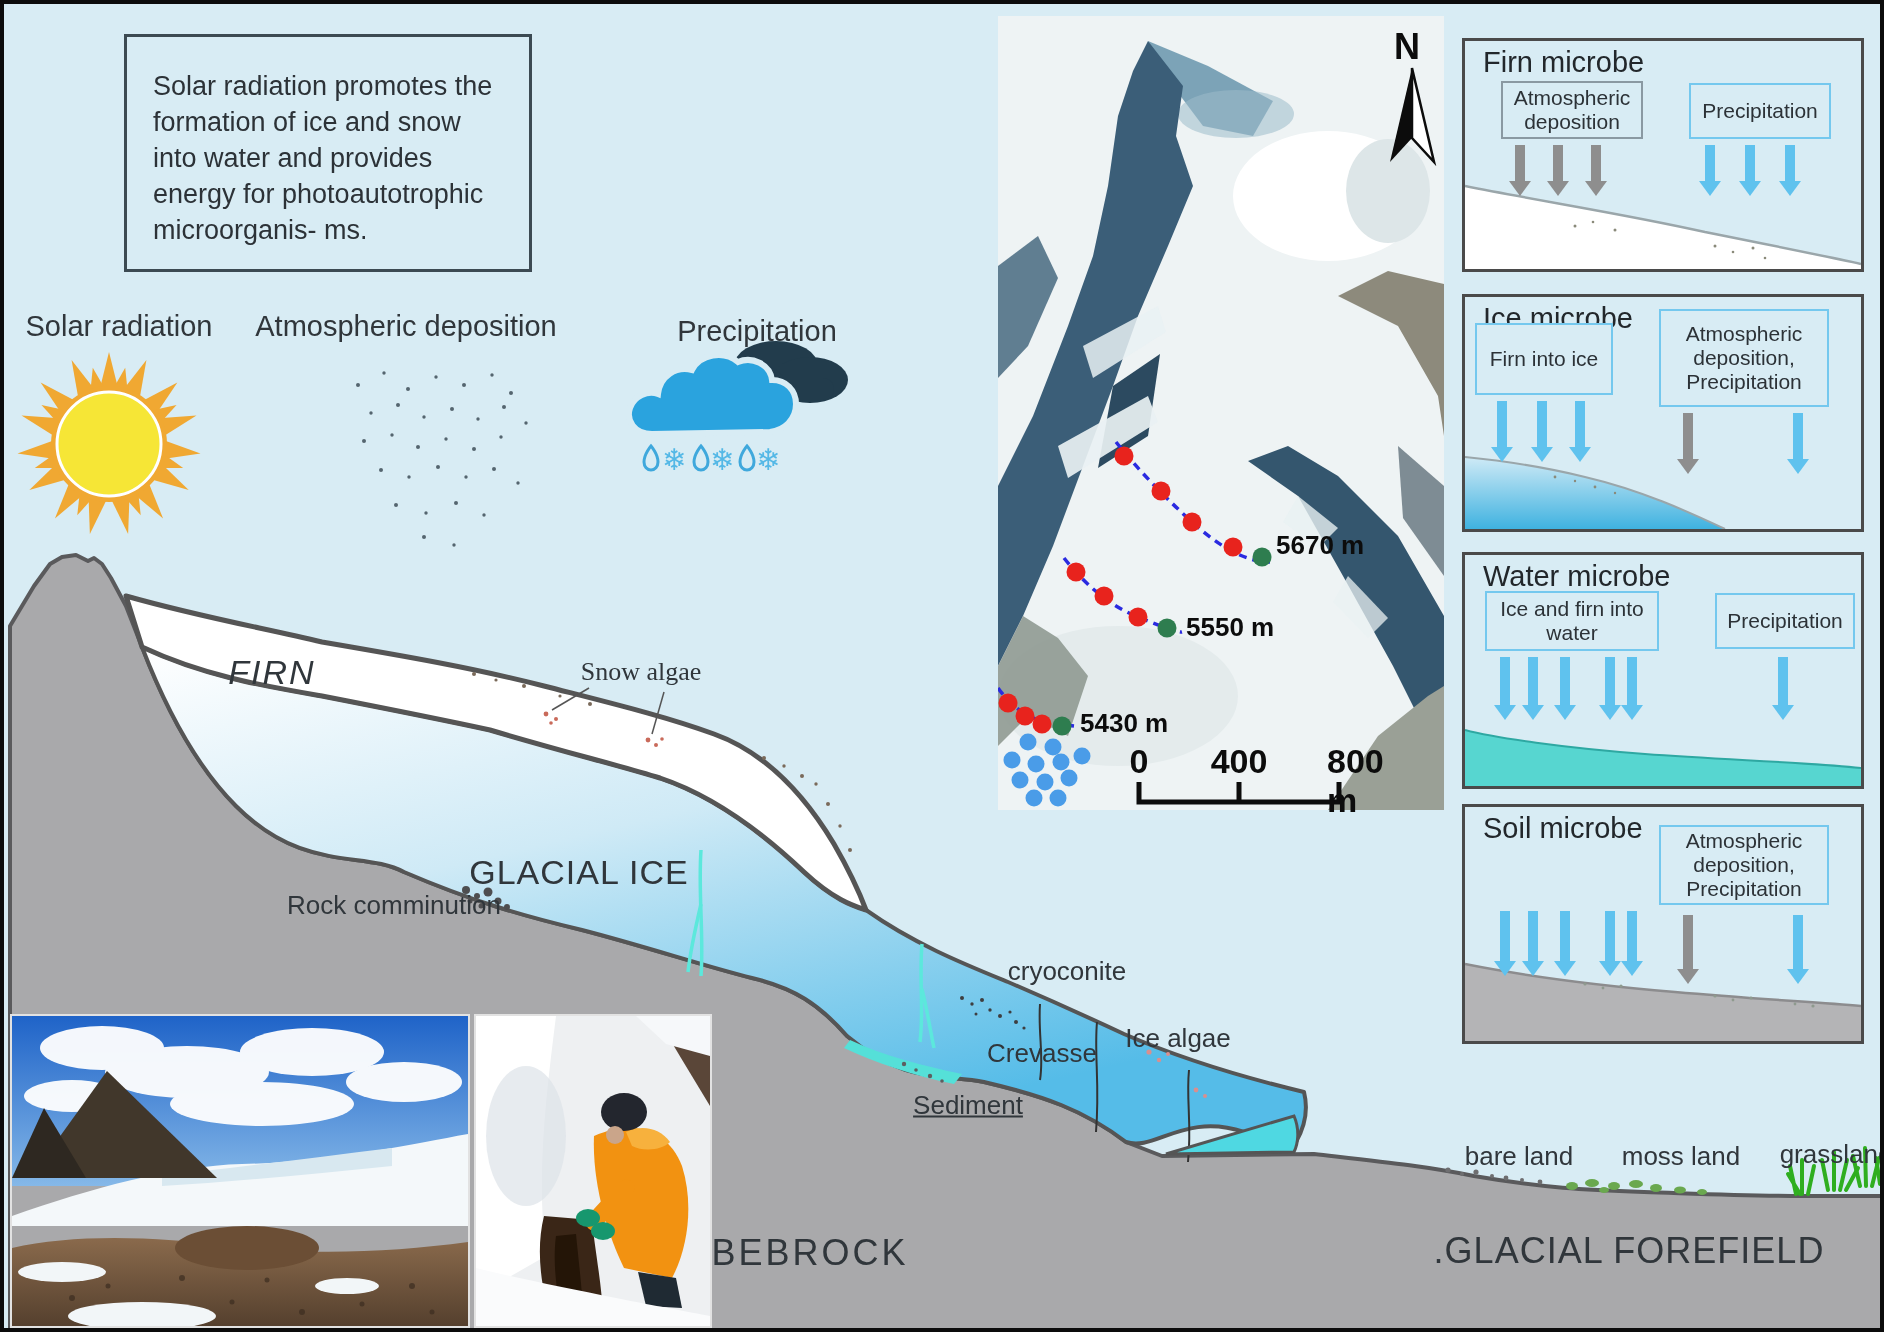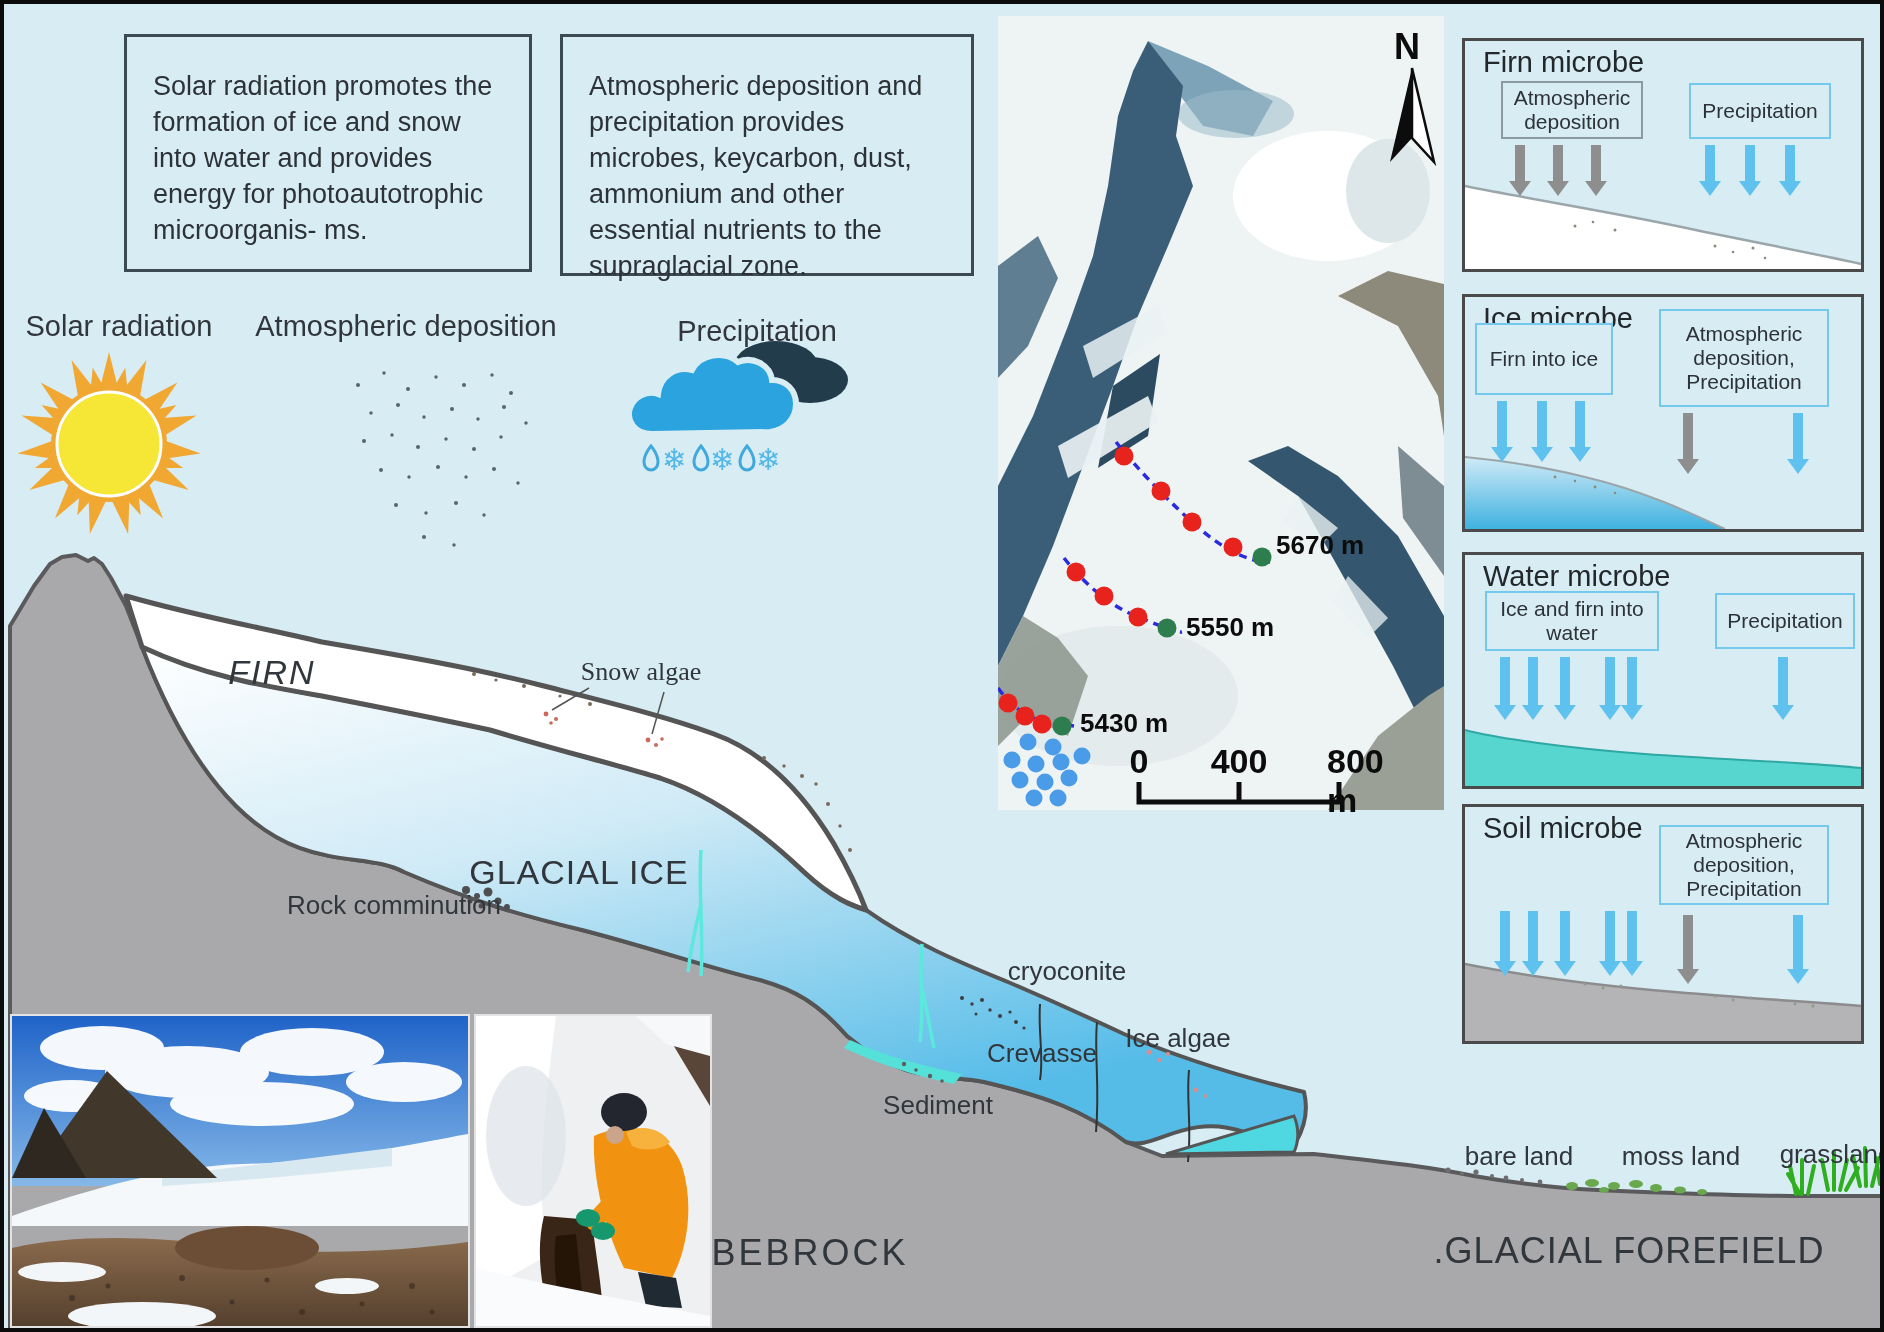--- a/index.html
+++ b/index.html
@@ -181,23 +181,20 @@
     <g stroke="#2fae1f" stroke-width="4" stroke-linecap="round">
       <path d="M 1792,1190 l -6,-28 M 1798,1190 l 0,-34 M 1804,1190 l 6,-28 M 1796,1190 l -12,-20"></path>
       <path d="M 1824,1186 l -6,-30 M 1830,1186 l 0,-38 M 1836,1186 l 7,-30 M 1842,1186 l 12,-22"></path>
       <path d="M 1856,1182 l -7,-30 M 1862,1182 l -1,-38 M 1868,1182 l 7,-28"></path>
       <path d="M 1876,1180 l -4,-26 M 1882,1180 l 0,-34"></path>
     </g>
   </svg>
 
   <div class="infobox" style="left:120px; top:30px; width:408px; height:238px;">
     <span>Solar radiation promotes the formation of ice and snow into water and provides energy for photoautotrophic microorganis- ms.</span>
-  </div>
-  <div class="infobox" style="left:556px; top:30px; width:414px; height:242px;">
-    <span>Atmospheric deposition and precipitation provides microbes, keycarbon, dust, ammonium and other essential nutrients  to the supraglacial zone.</span>
   </div>
 
   <div class="lbl f29" style="left:115px; top:322px;">Solar radiation</div>
   <div class="lbl f29" style="left:402px; top:322px;">Atmospheric deposition</div>
   <div class="lbl f29" style="left:753px; top:327px;">Precipitation</div>
 
   <svg class="abs" style="left:5px; top:340px" width="200" height="200" viewBox="-100 -100 200 200">
     <g fill="#f0a832">
       <g id="ray">
           <polygon points="0,-92 -10,-52 10,-52"></polygon>
@@ -387,21 +384,21 @@
     <div class="scale-num" style="left:368px; top:726px;">800 m</div>
   </div>
 
   <div class="lbl f34" style="left:268px; top:668px; letter-spacing:2px;font-style:italic;">FIRN</div>
   <div class="lbl f26" style="left:637px; top:668px;font-family:Liberation Serif, serif;">Snow algae</div>
   <div class="lbl f34" style="left:575px; top:868px; letter-spacing:1px;">GLACIAL ICE</div>
   <div class="lbl f26" style="left:390px; top:901px;">Rock comminution</div>
   <div class="lbl f26" style="left:1063px; top:967px;">cryoconite</div>
   <div class="lbl f26" style="left:1174px; top:1018px;margin-top:16px;">Ice algae</div>
   <div class="lbl f26" style="left:1038px; top:1049px;">Crevasse</div>
-  <div class="lbl f26" style="left:934px; top:1101px;">Sediment</div>
+  <div class="lbl f26" style="left:964px; top:1101px;text-decoration:underline;">Sediment</div>
   <div class="lbl f36" style="left:806px; top:1249px; letter-spacing:3px;">BEBROCK</div>
   <div class="lbl f26" style="left:1515px; top:1152px;">bare land</div>
   <div class="lbl f26" style="left:1677px; top:1152px;">moss land</div>
   <div class="lbl f26" style="left:1832px; top:1150px;">grassland</div>
   <div class="lbl f36" style="left:1625px; top:1247px;">.GLACIAL FOREFIELD</div>
 
   <div class="panel" style="top:34px; height:234px;">
     <div class="ptitle">Firn microbe</div>
     <div class="ibox b-gray" style="left:36px; top:40px; width:142px; height:58px;">Atmospheric deposition</div>
     <div class="ibox b-blue" style="left:224px; top:42px; width:142px; height:56px;">Precipitation</div>

